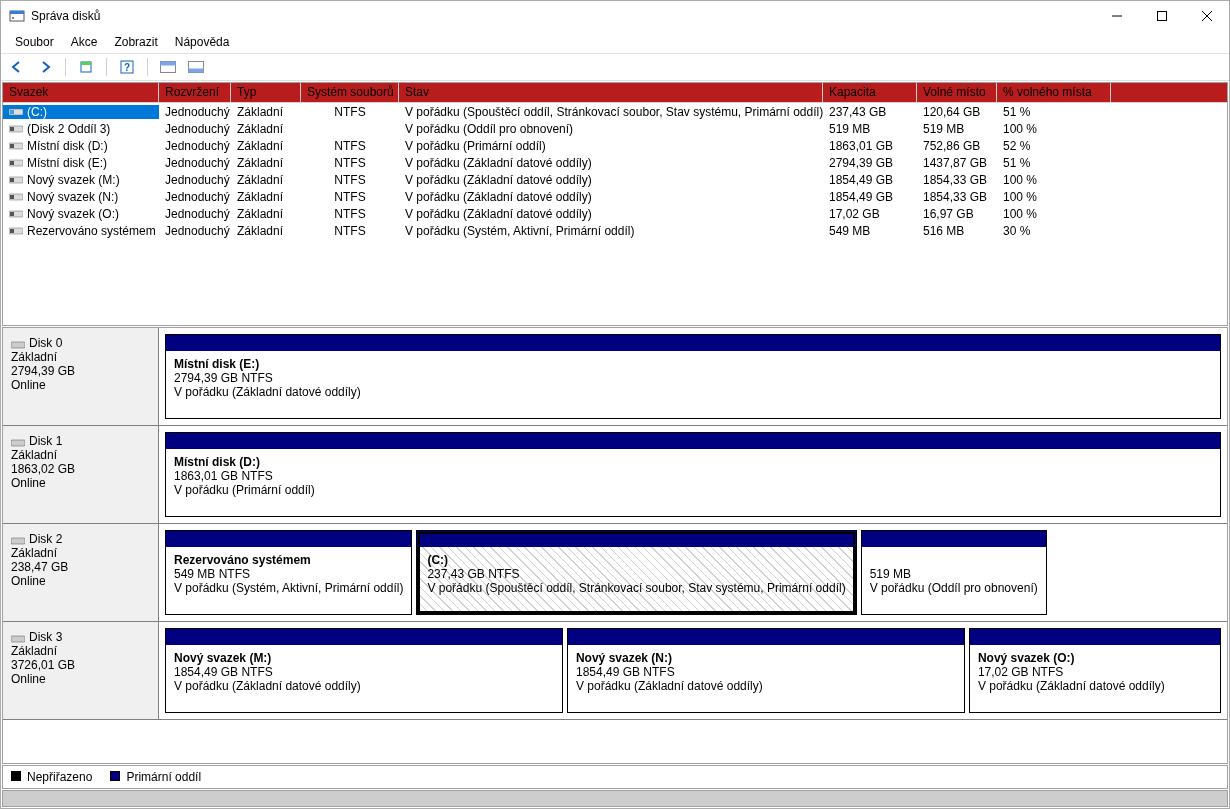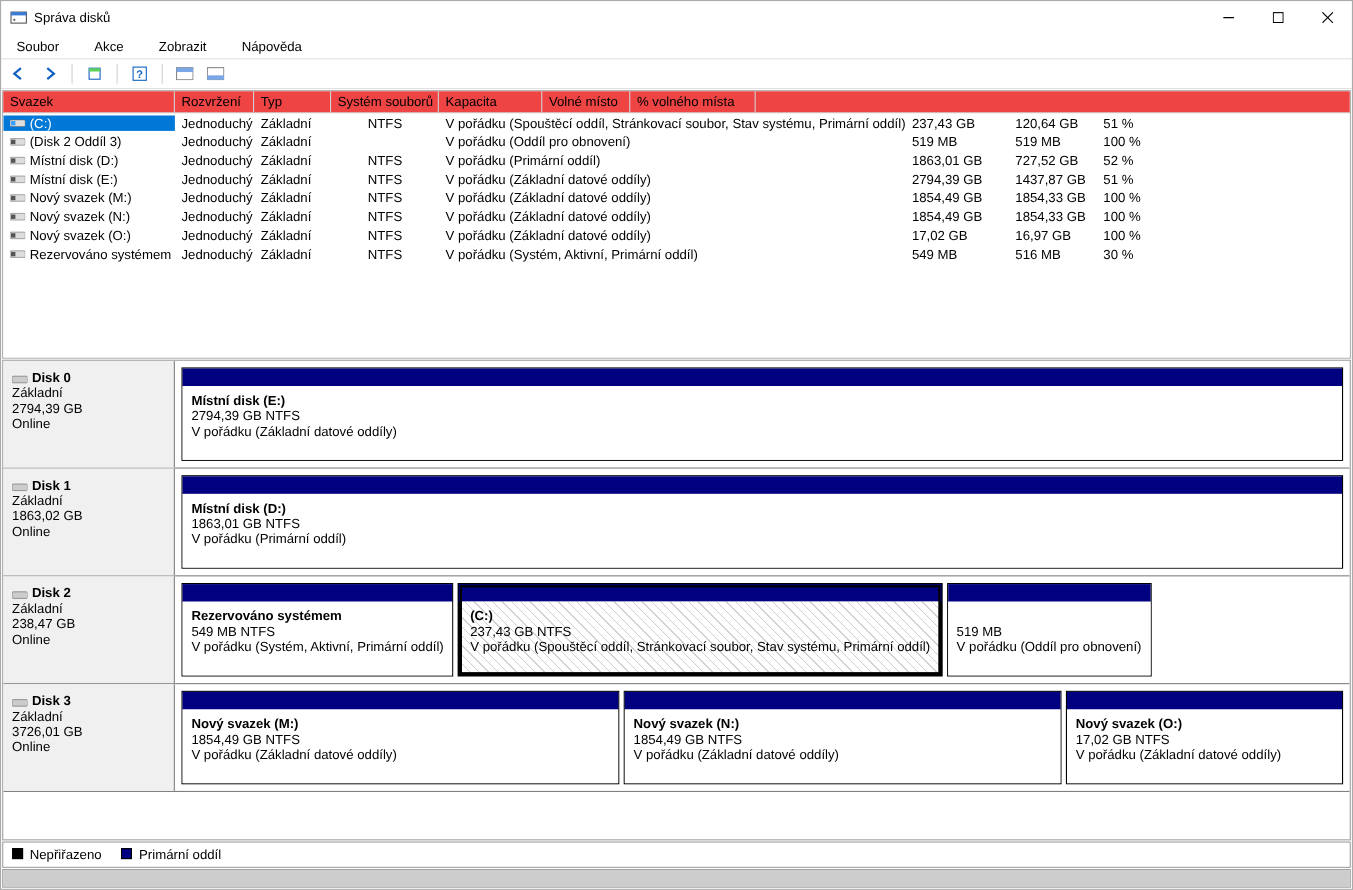--- a/index.html
+++ b/index.html
@@ -6,50 +6,50 @@
   html, body { margin:0; padding:0; background:#fff; font-family:"Segoe UI",Tahoma,Arial,sans-serif; font-size:12px; color:#000; }
   .window { width:1230px; height:809px; background:#fff; display:flex; flex-direction:column; border:1px solid #aaa; }
   
   .titlebar { height:30px; display:flex; align-items:center; padding:0 0 0 8px; }
   .titlebar .appicon { width:16px; height:16px; margin-right:6px; }
   .titlebar .title { flex:1; font-size:12px; }
   .winbtns { display:flex; height:100%; }
   .winbtn { width:45px; display:flex; align-items:center; justify-content:center; }
   .winbtn svg { width:10px; height:10px; stroke:#000; stroke-width:1; }
   
-  .menubar { height:22px; display:flex; align-items:center; padding:0 6px; gap:16px; }
+  .menubar { height:22px; display:flex; align-items:center; padding:0 6px; gap:1px; }
   .menuitem { padding:2px 8px; }
   
   .toolbar { height:28px; border-top:1px solid #e0e0e0; border-bottom:1px solid #e0e0e0; display:flex; align-items:center; padding:0 6px; gap:8px; }
   .sep { width:1px; height:18px; background:#d0d0d0; margin:0 2px; }
   .tbtn { width:20px; height:20px; display:flex; align-items:center; justify-content:center; border:1px solid transparent; }
   
   .list { border:1px solid #a0a0a0; margin:1px; }
-  .list-header { display:flex; background:#ef4444; border-bottom:1px solid #d0d0d0; height:20px; }
+  .list-header { display:flex; background:#b91c1c; border-bottom:1px solid #d0d0d0; height:20px; }
   .lh { padding:2px 6px; border-right:1px solid #d0d0d0; font-size:12px; white-space:nowrap; overflow:hidden; }
   .list-body { height:222px; overflow:auto; background:#fff; }
   .row { display:flex; height:17px; align-items:center; }
   .row.selected .cell.first { background:#0078d7; color:#fff; }
   .cell { padding:0 6px; font-size:12px; white-space:nowrap; overflow:hidden; }
   .cell.first { display:flex; align-items:center; gap:4px; }
   .volicon { width:14px; height:10px; flex-shrink:0; }
   
   .c0 { width:156px; }
   .c1 { width:72px; }
   .c2 { width:70px; }
   .c3 { width:98px;text-align:center; }
   .c4 { width:424px; }
   .c5 { width:94px; }
   .c6 { width:80px; }
   .c7 { width:114px; }
   
   .graphpane { flex:1; border:1px solid #a0a0a0; margin:0 1px 1px 1px; overflow:auto; background:#fff; }
   .diskrow { display:flex; border-bottom:1px solid #808080; min-height:98px; }
   .dhead { width:156px; padding:8px 8px 8px 8px; border-right:1px solid #808080; background:#f0f0f0; }
-  .dhead .dname { font-weight:bold; }
+  .dhead .dname { font-weight:normal; }
   .dhead .dicon { display:inline-block; width:14px; height:10px; margin-right:4px; vertical-align:middle; }
   .dparts { flex:1; display:flex; padding:6px; gap:4px; align-items:stretch; }
   .part { display:flex; flex-direction:column; border:1px solid #000; }
   .pbar { height:16px; background:#000080; }
   .pbody { padding:6px 8px; font-size:12px; background:#fff; flex:1; overflow:hidden; white-space:nowrap; }
   .pbody.hatch {
     background-image: repeating-linear-gradient(45deg, #d0d0d0 0, #d0d0d0 1px, #fff 1px, #fff 6px);
   }
   .pname { font-weight:bold; }
   .part.selected { outline:2px solid #000; outline-offset:-4px; border:3px solid #000; }
@@ -143,20 +143,21 @@
         </svg>
       </span>
   </div>
 
   <div class="list">
     <div class="list-header">
       <div class="lh c0">Svazek</div>
       <div class="lh c1">Rozvržení</div>
       <div class="lh c2">Typ</div>
       <div class="lh c3">Systém souborů</div>
+      <div class="lh c4">Stav</div>
       <div class="lh c5">Kapacita</div>
       <div class="lh c6">Volné místo</div>
       <div class="lh c7">% volného místa</div>
     </div>
     <div class="list-body" id="list-body">
         <div class="row selected">
           <div class="cell first c0">
             <svg class="volicon" viewBox="0 0 14 10">
               <rect x="0" y="2" width="14" height="6" rx="1" fill="#ddd" stroke="#666" stroke-width="0.5"></rect>
               <rect x="1" y="3" width="4" height="4" fill="#3aa0ff"></rect>
@@ -193,21 +194,21 @@
               <rect x="0" y="2" width="14" height="6" rx="1" fill="#ddd" stroke="#666" stroke-width="0.5"></rect>
               <rect x="1" y="3" width="4" height="4" fill="#555"></rect>
             </svg>
             <span>Místní disk (D:)</span>
           </div>
           <div class="cell c1">Jednoduchý</div>
           <div class="cell c2">Základní</div>
           <div class="cell c3">NTFS</div>
           <div class="cell c4">V pořádku (Primární oddíl)</div>
           <div class="cell c5">1863,01 GB</div>
-          <div class="cell c6">727,52 GB</div>
+          <div class="cell c6">752,86 GB</div>
           <div class="cell c7">52 %</div>
         </div>
         <div class="row">
           <div class="cell first c0">
             <svg class="volicon" viewBox="0 0 14 10">
               <rect x="0" y="2" width="14" height="6" rx="1" fill="#ddd" stroke="#666" stroke-width="0.5"></rect>
               <rect x="1" y="3" width="4" height="4" fill="#555"></rect>
             </svg>
             <span>Místní disk (E:)</span>
           </div>

